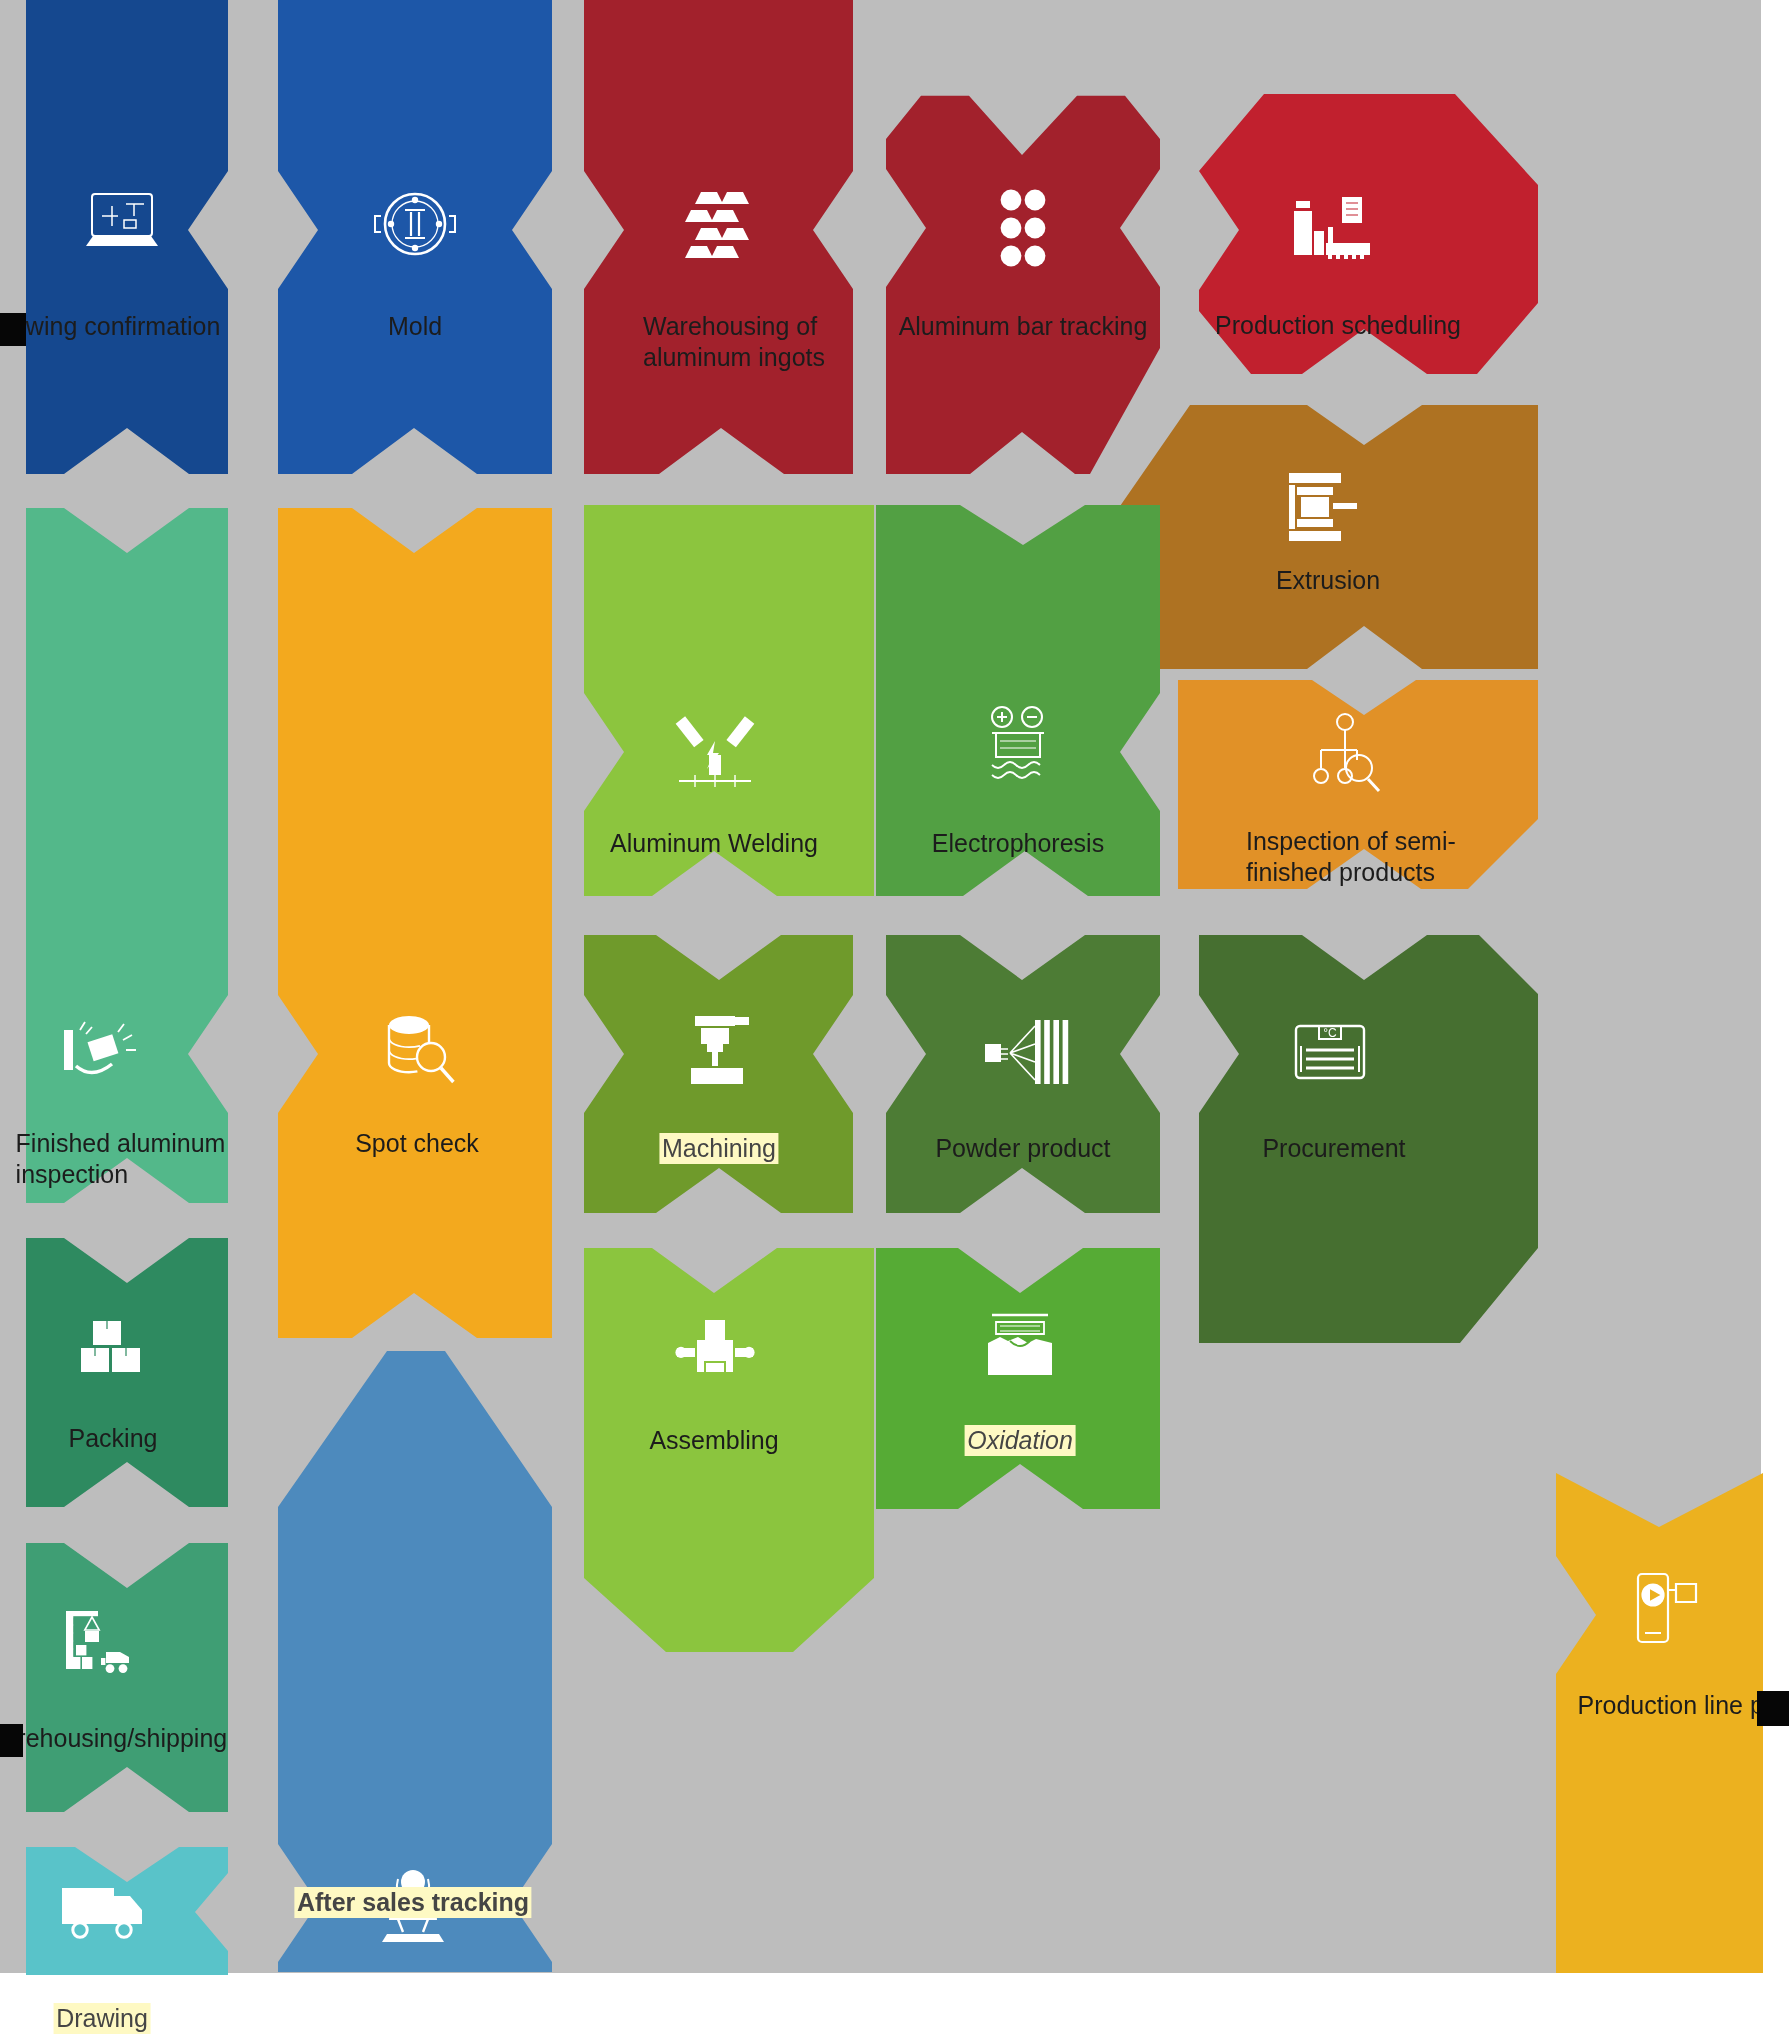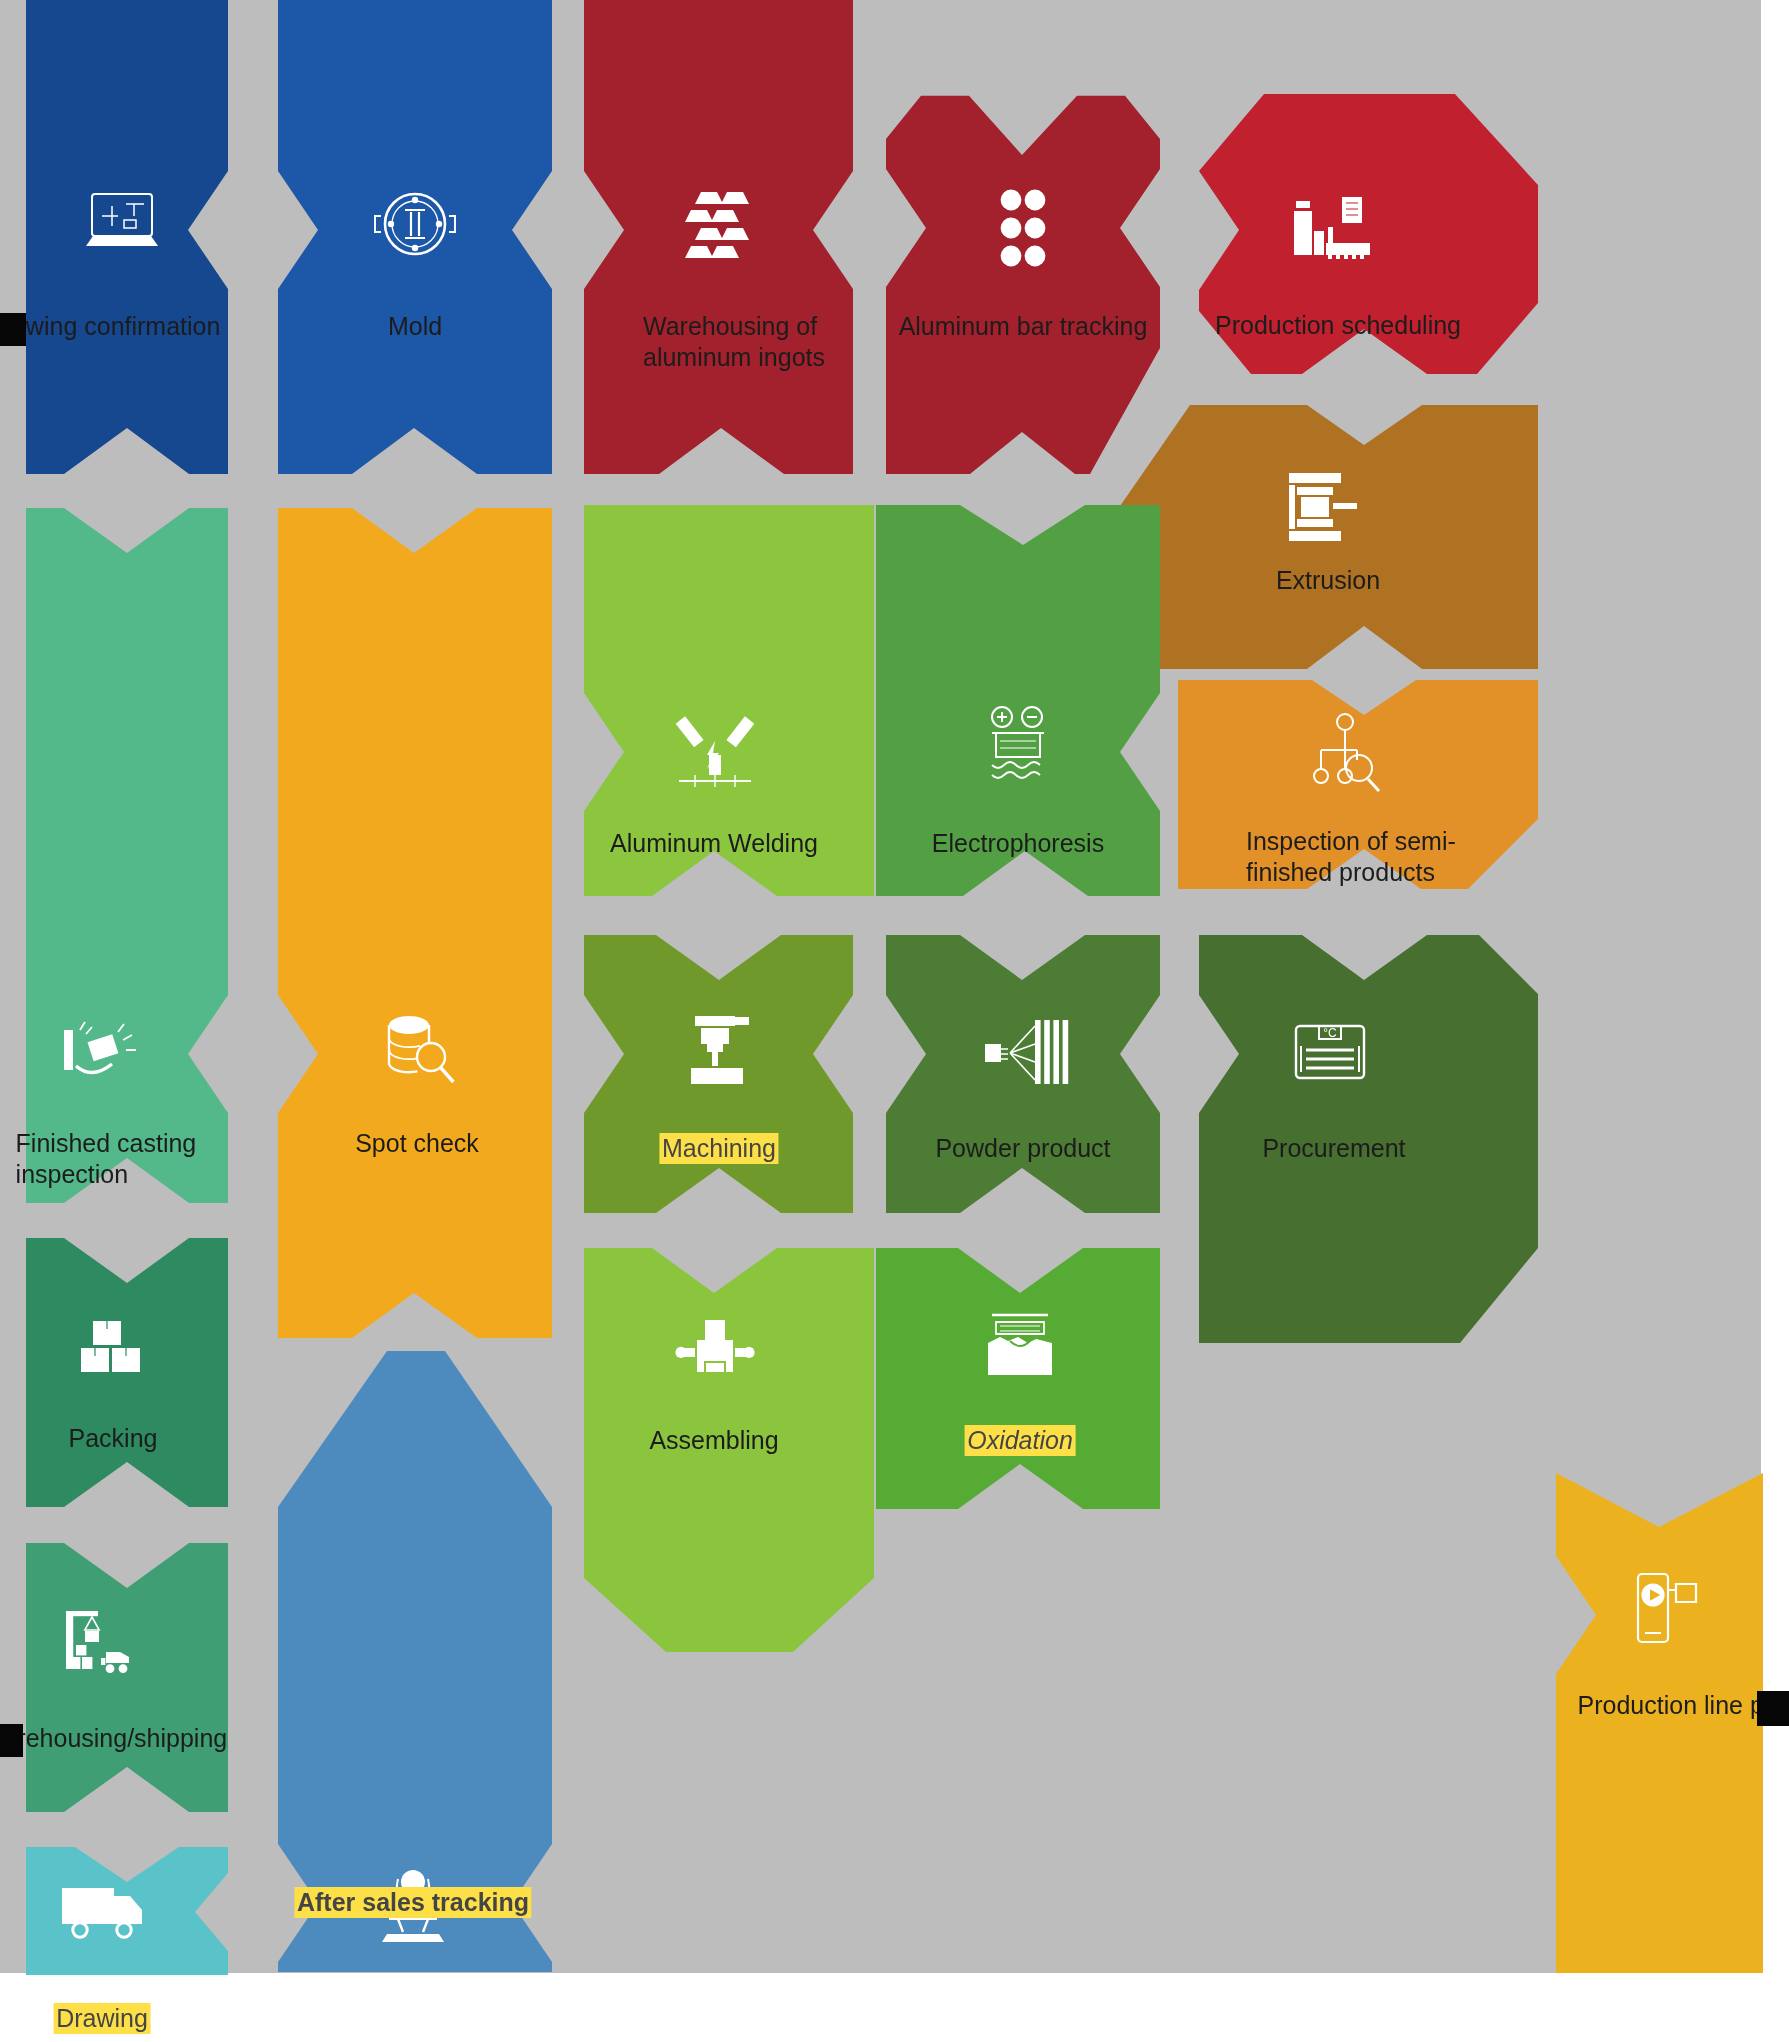--- a/index.html
+++ b/index.html
@@ -5,21 +5,21 @@
   html,body{margin:0;padding:0;background:#ffffff;}
   #canvas{position:relative;width:1789px;height:2042px;background:#ffffff;overflow:hidden;
           font-family:"Liberation Sans", sans-serif;}
   #field{position:absolute;left:0;top:0;width:1761px;height:1973px;background:#bdbdbd;}
   .shape{position:absolute;}
   .icon{position:absolute;width:96px;height:96px;}
   .icon svg{width:96px;height:96px;display:block;}
   .label{position:absolute;font-size:25px;line-height:31px;font-weight:500;color:#1c1c1c;white-space:nowrap;}
   .label.center{transform:translateX(-50%);text-align:center;}
   .label .ln{display:block;}
-  .label .hl{background:#fde047;color:#454545;padding:0 2.6px;}
+  .label .hl{background:#fef9c3;color:#454545;padding:0 2.6px;}
   .chip{position:absolute;background:#060606;}
 
   
   .s-drawing{left:26px;top:0;width:202px;height:474px;clip-path:polygon(0 0,202px 0,202px 171px,162px 230px,202px 289px,202px 474px,163px 474px,101px 428px,38px 474px,0 474px);}
   .s-mold{left:278px;top:0;width:274px;height:474px;clip-path:polygon(0 0,274px 0,274px 171px,234px 230px,274px 289px,274px 474px,199px 474px,136px 428px,74px 474px,0 474px,0 289px,40px 230px,0 171px);}
   .s-procurement{left:584px;top:0;width:269px;height:474px;clip-path:polygon(0 0,269px 0,269px 171px,229px 230px,269px 289px,269px 474px,200px 474px,137px 428px,75px 474px,0 474px,0 289px,40px 230px,0 171px);}
   .s-casting{left:886px;top:94px;width:274px;height:380px;clip-path:polygon(0 45px,35px 1.7px,83px 1.7px,136px 61px,191px 1.7px,239px 1.7px,274px 45px,274px 75px,234px 134px,274px 193px,274px 254px,204px 380px,189px 380px,136px 338px,84px 380px,0 380px,0 193px,40px 134px,0 75px);}
   .s-scheduling{left:1199px;top:94px;width:339px;height:280px;clip-path:polygon(65px 0,256px 0,339px 91px,339px 209px,278px 280px,228px 280px,165px 235px,103px 280px,52px 280px,0 217px,0 196px,40px 136px,0 77px);}
   .s-extrusion{left:1100px;top:405px;width:438px;height:264px;clip-path:polygon(90px 0,207px 0,264px 40px,322px 0,438px 0,438px 264px,322px 264px,264px 221px,207px 264px,0 264px,0 130px);}
   .s-welding{left:584px;top:505px;width:290px;height:391px;clip-path:polygon(0 0,290px 0,290px 391px,193px 391px,130px 346px,68px 391px,0 391px,0 306px,40px 247px,0 188px);}
@@ -376,21 +376,21 @@
       <span class="ln">Aluminum Welding</span>
     </div>
   <div class="label center l-electrophoresis">
       <span class="ln">Electrophoresis</span>
     </div>
   <div class="label l-inspection">
       <span class="ln">Inspection of semi-</span>
       <span class="ln">finished products</span>
     </div>
   <div class="label l-finished">
-      <span class="ln">Finished casting</span>
+      <span class="ln">Finished aluminum</span>
       <span class="ln">inspection</span>
     </div>
   <div class="label center l-spotcheck">
       <span class="ln">Spot check</span>
     </div>
   <div class="label center l-machining">
       <span class="ln hl">Machining</span>
     </div>
   <div class="label center l-powder">
       <span class="ln">Powder product</span>

